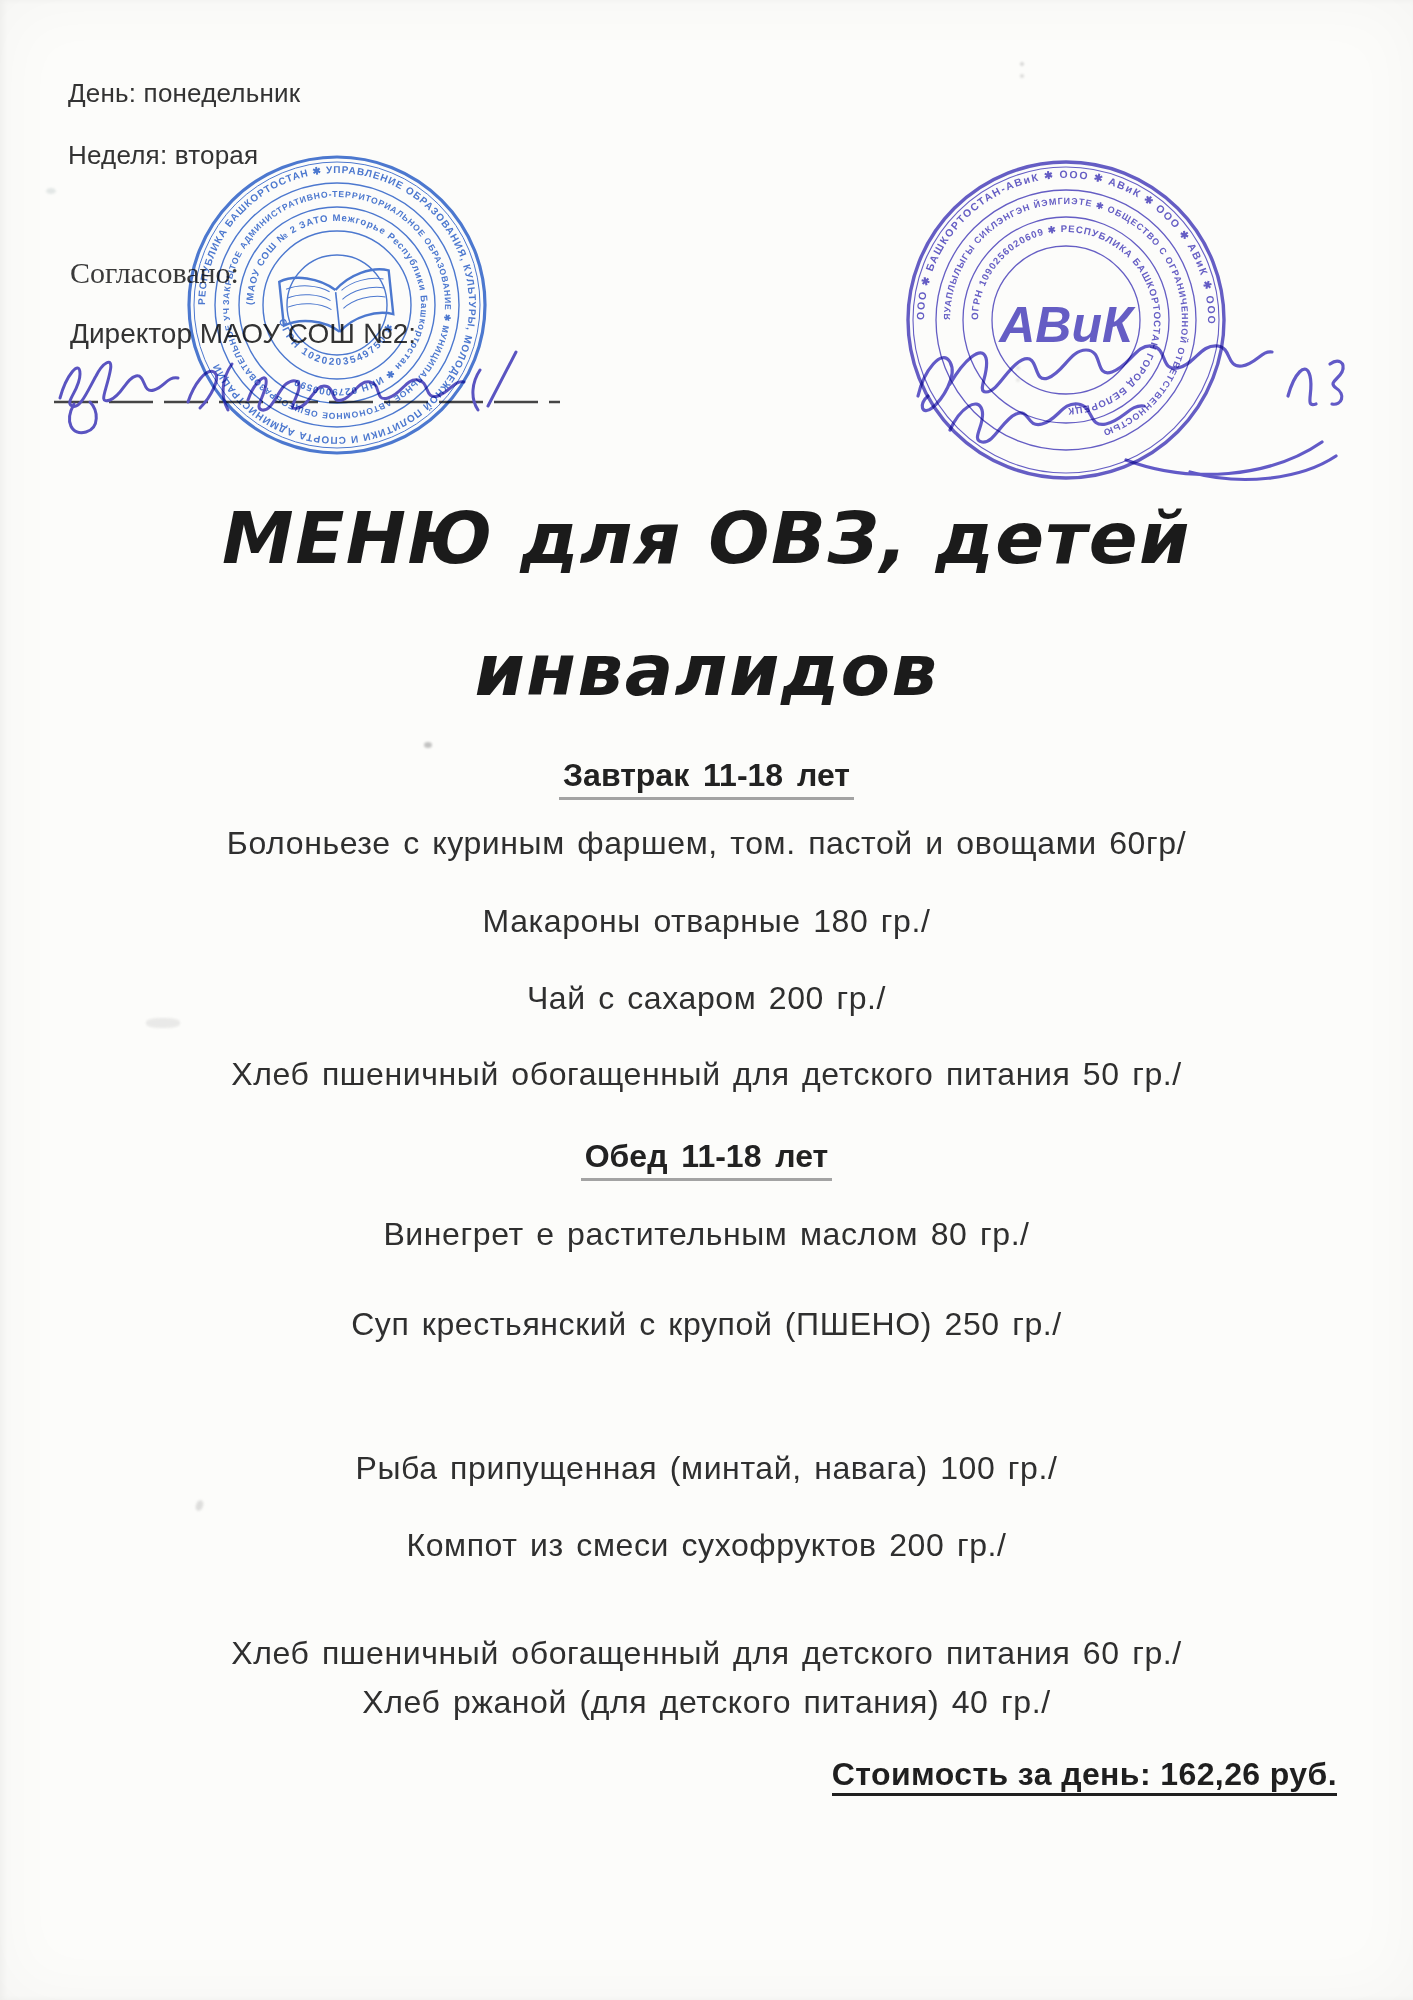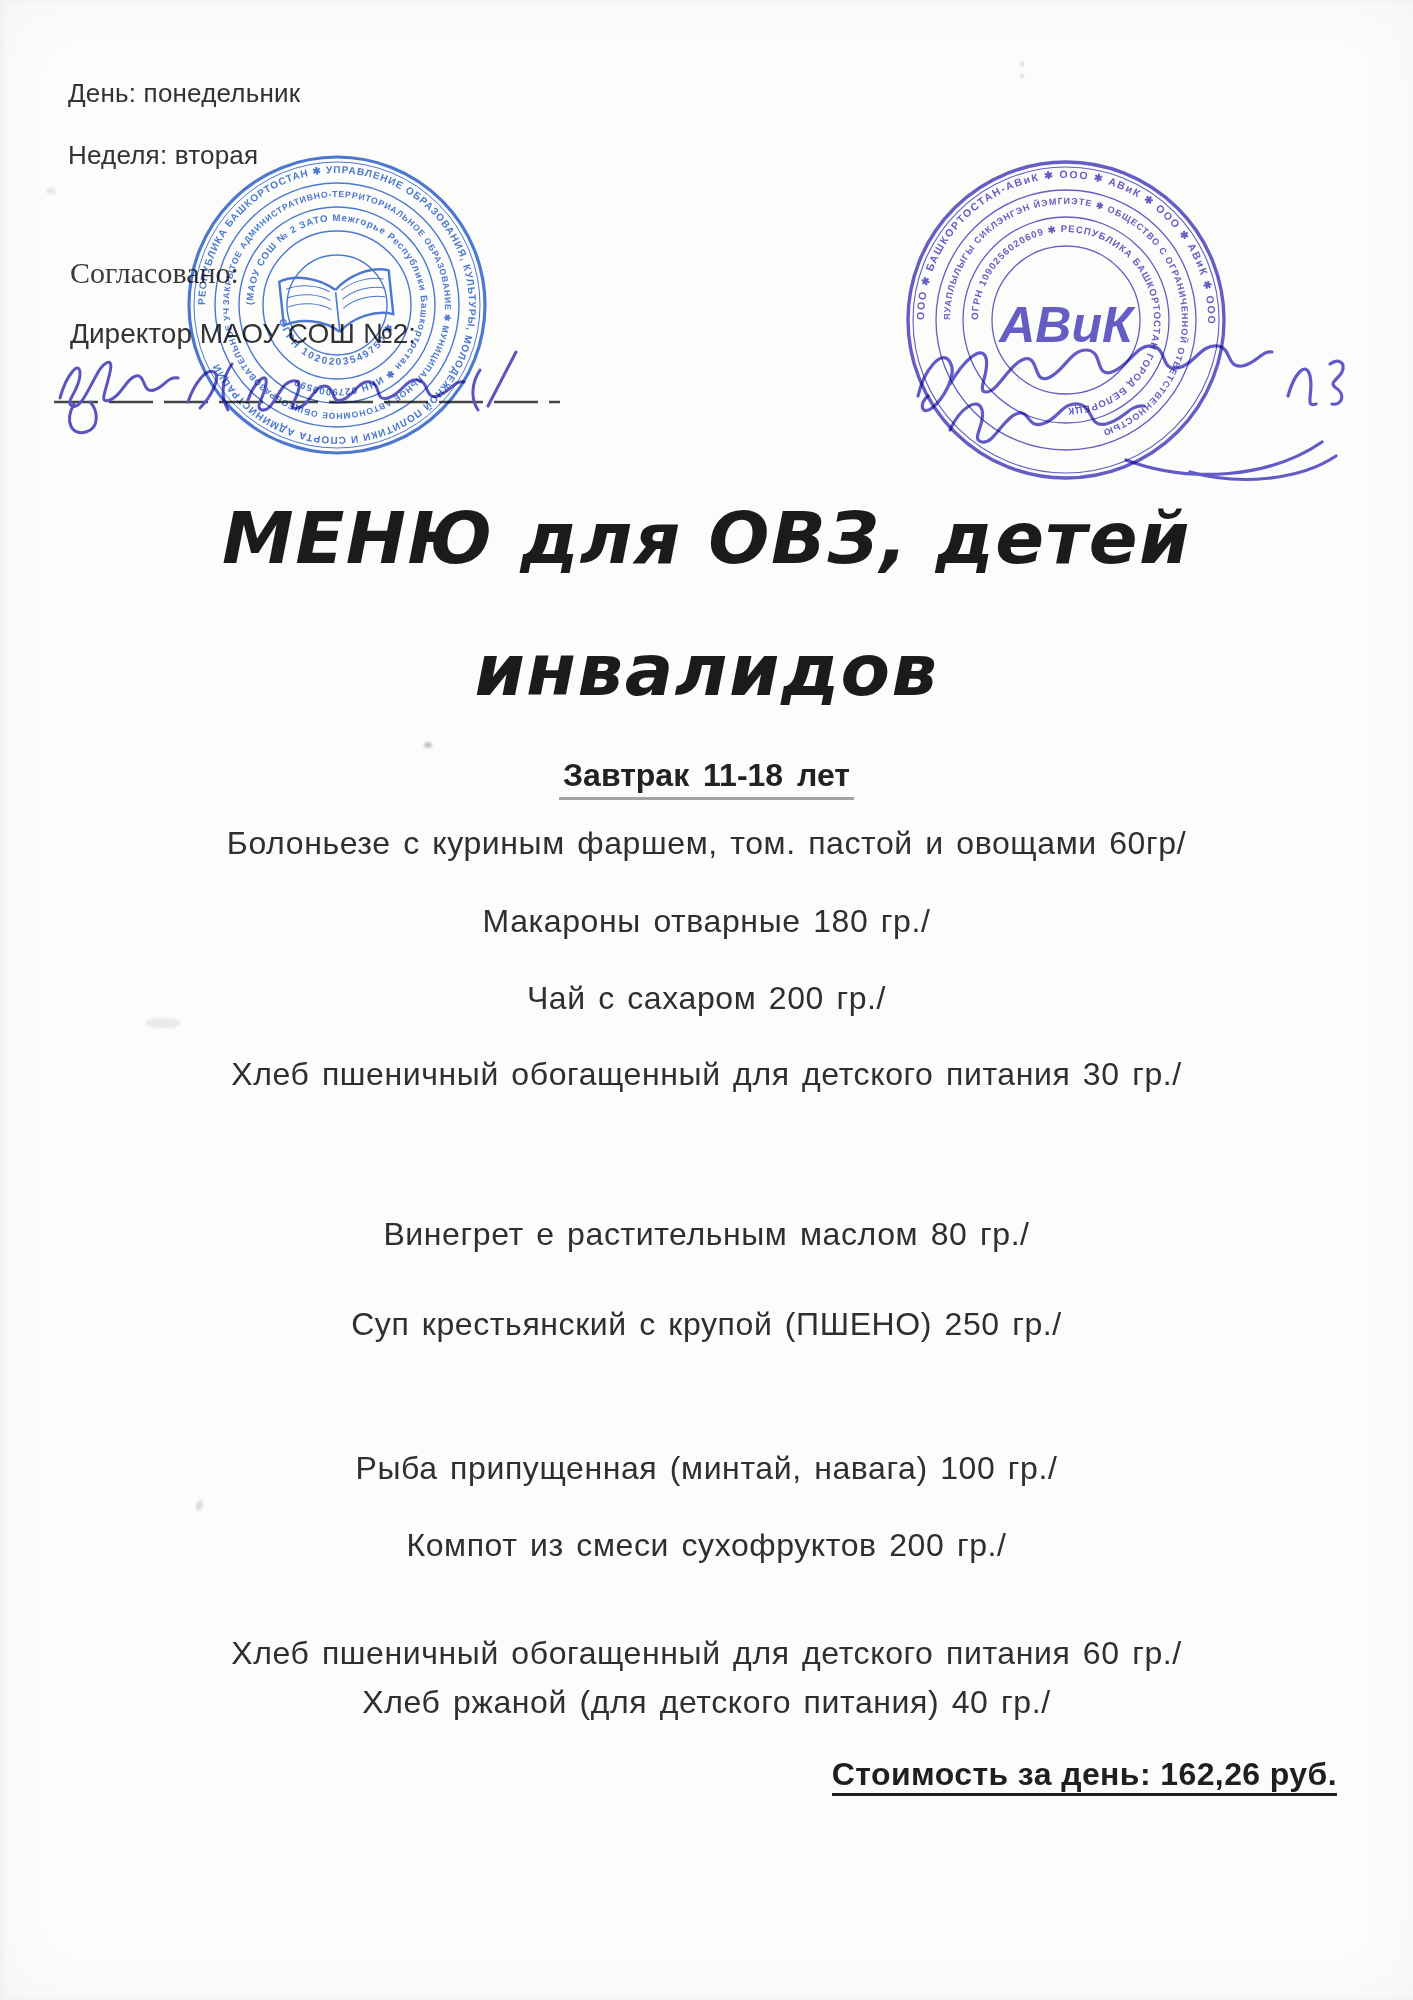--- a/index.html
+++ b/index.html
@@ -116,22 +116,25 @@
 
   <div class="abs title" style="top:628px">инвалидов</div>
   <div class="abs title" style="top:496px">МЕНЮ для ОВЗ, детей</div>
 
   <div class="abs section-header" style="top:757px">
     <span>Завтрак 11-18 лет</span>
   </div>
   <p class="abs menu-line" style="top:825px;margin:0">Болоньезе с куриным фаршем, том. пастой и овощами 60гр/</p>
   <p class="abs menu-line" style="top:903px;margin:0">Макароны отварные 180 гр./</p>
   <p class="abs menu-line" style="top:980px;margin:0">Чай с сахаром 200 гр./</p>
-  <p class="abs menu-line" style="top:1056px;margin:0">Хлеб пшеничный обогащенный для детского питания 30 гр./</p>
+  <p class="abs menu-line" style="top:1056px;margin:0">Хлеб пшеничный обогащенный для детского питания 50 гр./</p>
 
+  <div class="abs section-header" style="top:1138px">
+    <span>Обед 11-18 лет</span>
+  </div>
   <p class="abs menu-line" style="top:1216px;margin:0">Винегрет е растительным маслом 80 гр./</p>
   <p class="abs menu-line" style="top:1290px;margin:16px">Суп крестьянский с крупой (ПШЕНО) 250 гр./</p>
   <p class="abs menu-line" style="top:1450px;margin:0">Рыба припущенная (минтай, навага) 100 гр./</p>
   <p class="abs menu-line" style="top:1527px;margin:0">Компот из смеси сухофруктов 200 гр./</p>
   <p class="abs menu-line" style="top:1635px;margin:0">Хлеб пшеничный обогащенный для детского питания 60 гр./</p>
   <p class="abs menu-line" style="top:1684px;margin:0">Хлеб ржаной (для детского питания) 40 гр./</p>
 
   <div class="abs cost" style="top:1756px">
     <span>Стоимость за день: 162,26 руб.</span>
   </div>

